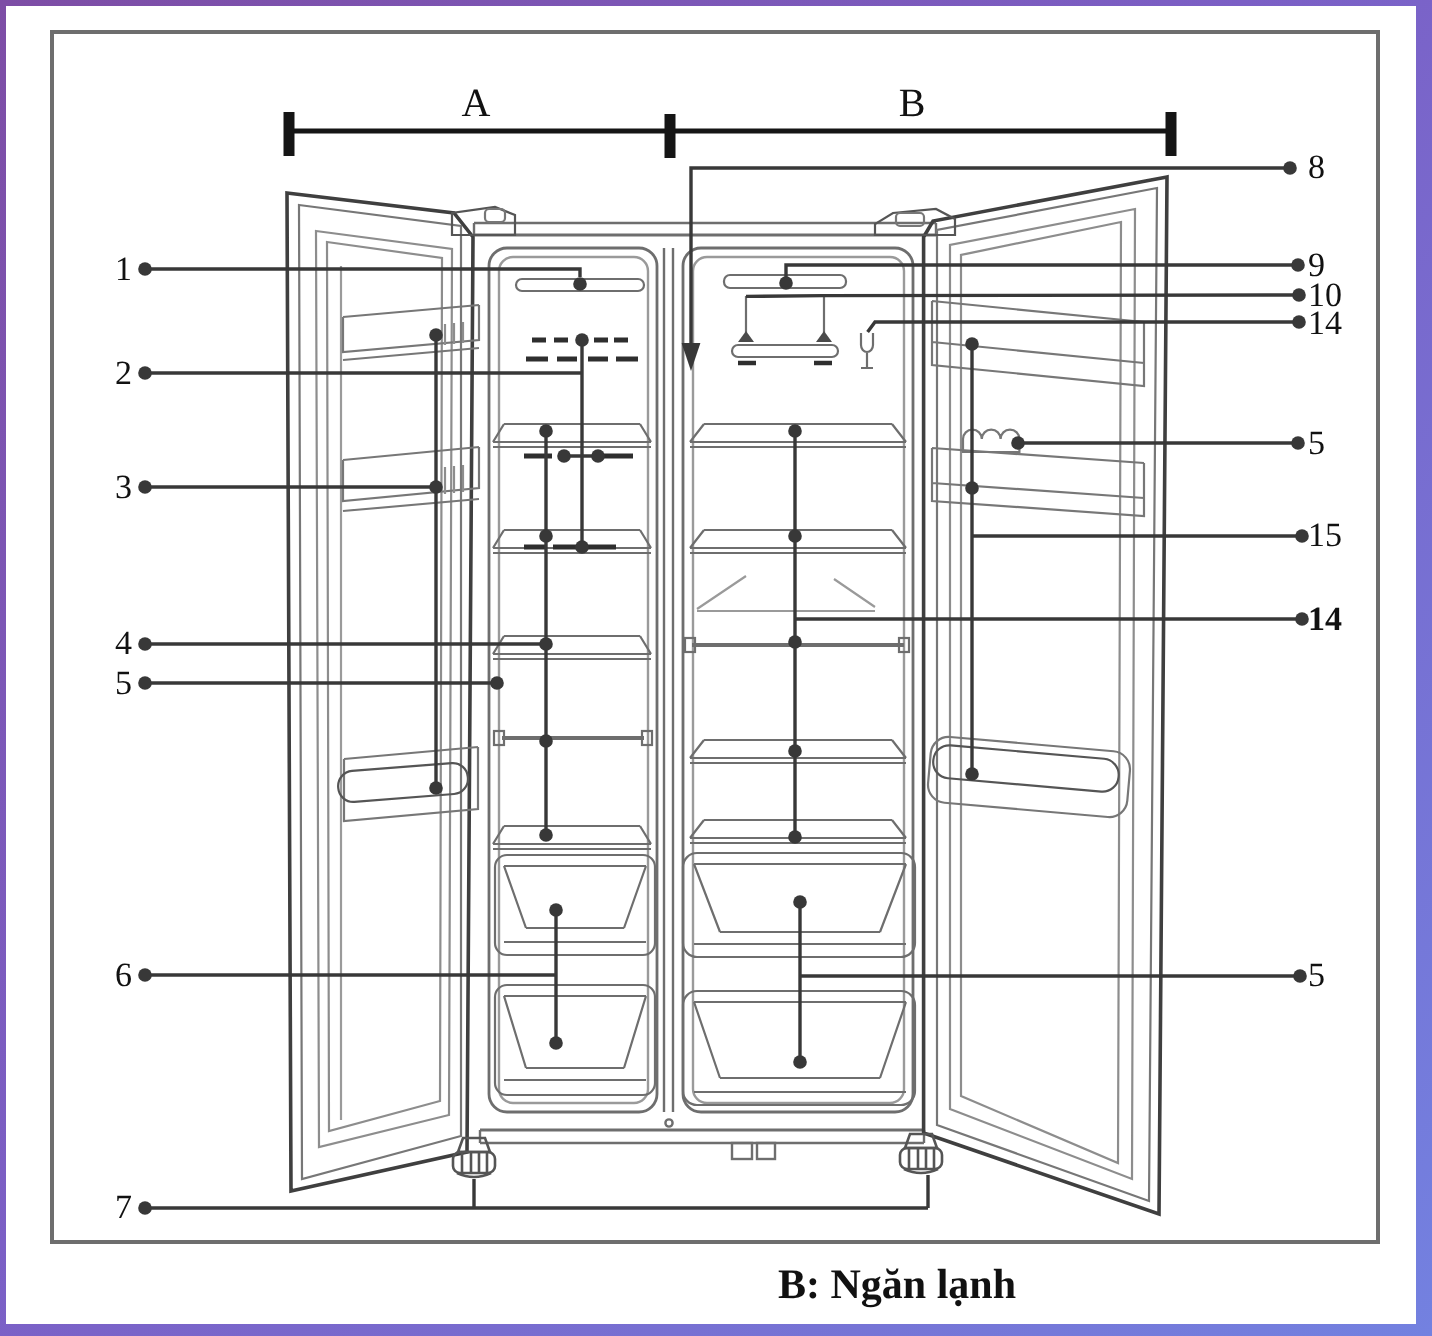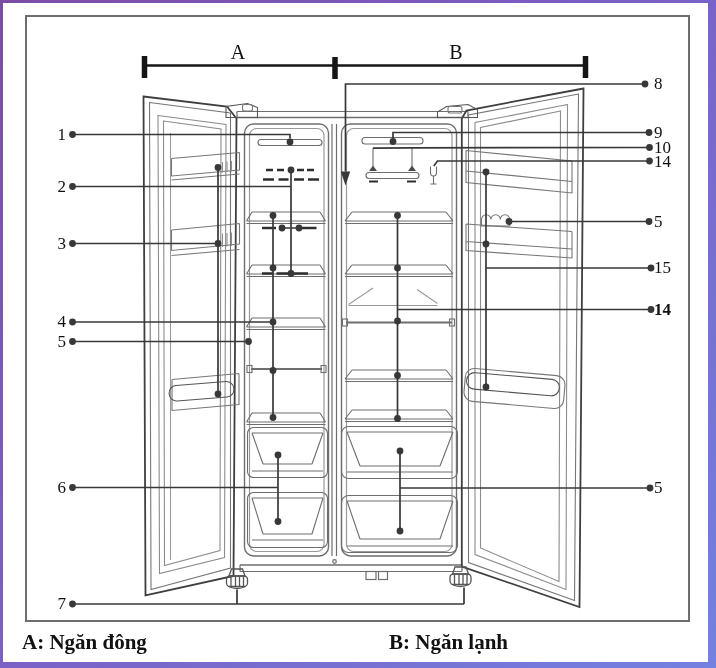--- a/index.html
+++ b/index.html
@@ -290,15 +290,14 @@
 
   <span class="lbl right" style="top:75px;">8</span>
   <span class="lbl right" style="top:124px;">9</span>
   <span class="lbl right" style="top:139px;">10</span>
   <span class="lbl right" style="top:153px;">14</span>
   <span class="lbl right" style="top:213px;">5</span>
   <span class="lbl right" style="top:259px;">15</span>
   <span class="lbl right" style="top:301px;font-weight:bold;">14</span>
   <span class="lbl right" style="top:479px;">5</span>
 
-  <span class="caption" style="left:22px;">A: Ngăn đông</span>
   <span class="caption" style="left:389px;">B: Ngăn lạnh</span>
 </div>
 
 </body></html>

